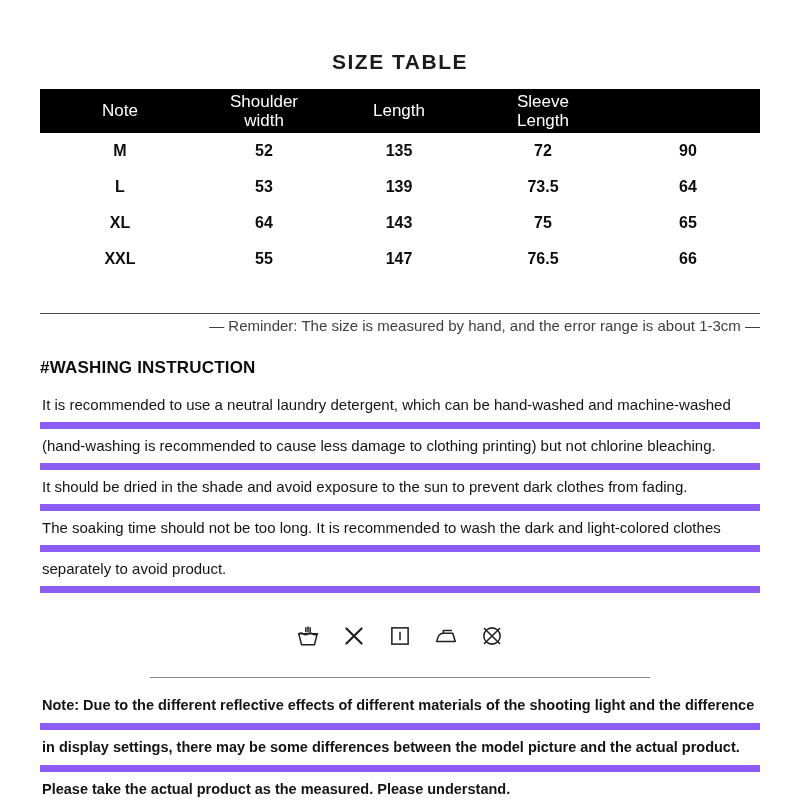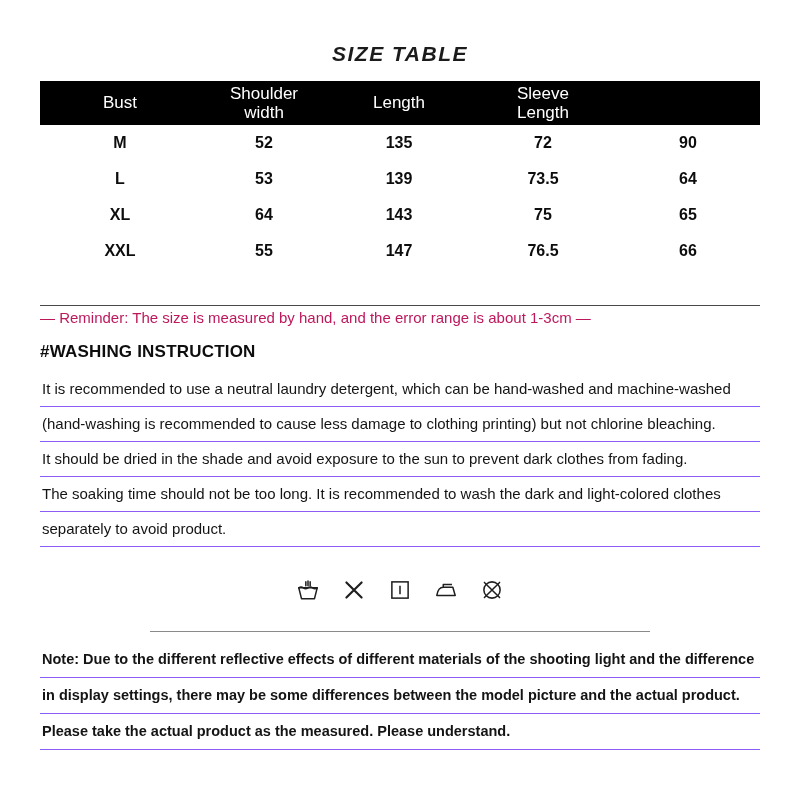--- a/index.html
+++ b/index.html
@@ -9,24 +9,23 @@
     font-family: "Liberation Sans", sans-serif;
     color: #111111;
   }
   body { width: 800px; height: 800px; overflow: hidden; }
   .page {
     width: 720px;
     margin: 0 auto;
     padding-top: 42px;
   }
   .title {
-    margin: 0;
+    margin: 8px;
     text-align: center;
     font-size: 21px;
-    font-style: italic;
     font-weight: 900;
     letter-spacing: 1.5px;
     color: #1b1b1b;
   }
   
   .table { margin-top: 15px; }
   .thead, .tr {
     display: grid;
     grid-template-columns: 160px 128px 142px 146px 144px;
     align-items: center;
@@ -51,38 +50,38 @@
     font-weight: 700;
     color: #0d0d0d;
   }
   
   .reminder-wrap {
     margin-top: 36px;
     border-top: 1px solid #4a4a4a;
   }
   .reminder {
     padding-top: 3px;
-    text-align: left;
+    text-align: right;
     font-size: 15px;
-    color: #be185d;
-  }
-  
-  .washing { margin-top: 16px; }
+    color: #404040;
+  }
+  
+  .washing { margin-top: 24px; }
   .section-heading {
     margin: 0 0 10px 0;
     font-size: 17px;
     font-weight: 800;
     letter-spacing: 0.2px;
     color: #0d0d0d;
   }
   .uline {
     font-size: 15px;
     color: #141414;
     padding: 8px 2px 9px 2px;
-    border-bottom: 1px solid #8b5cf6;
+    border-bottom: 7px solid #8b5cf6;
     white-space: nowrap;
     overflow: hidden;
   }
   
   .icons-row {
     margin-top: 30px;
     display: flex;
     justify-content: center;
     align-items: center;
     gap: 20px;
@@ -104,21 +103,21 @@
 </style>
 </head>
 <body>
 
 <div class="page">
 
   <h1 class="title">SIZE TABLE</h1>
 
   <div class="table">
     <div class="thead">
-      <div class="th">Bust</div>
+      <div class="th">Note</div>
       <div class="th">Shoulder
 width</div>
       <div class="th">Length</div>
       <div class="th">Sleeve
 Length</div>
     </div>
 
     <div class="tr">
       <div class="td">M</div>
       <div class="td">52</div>

